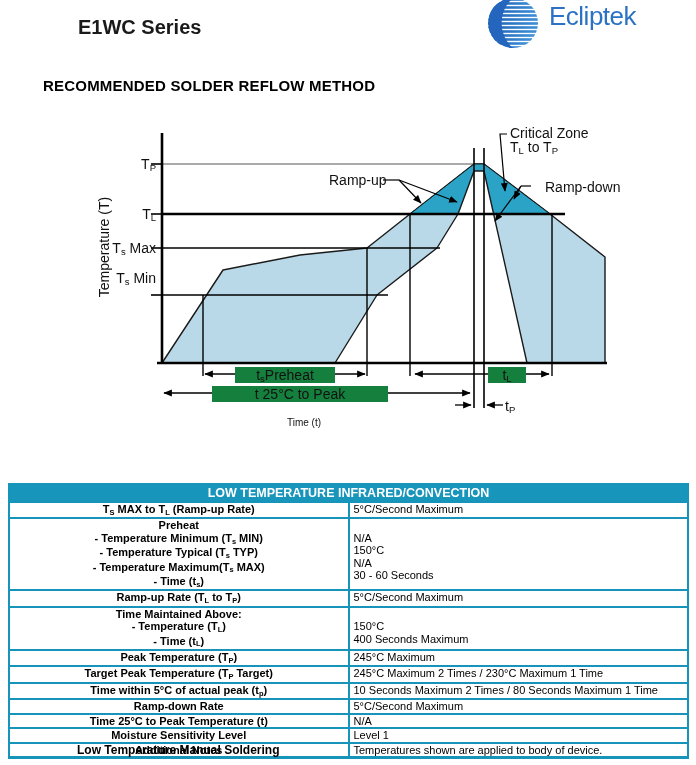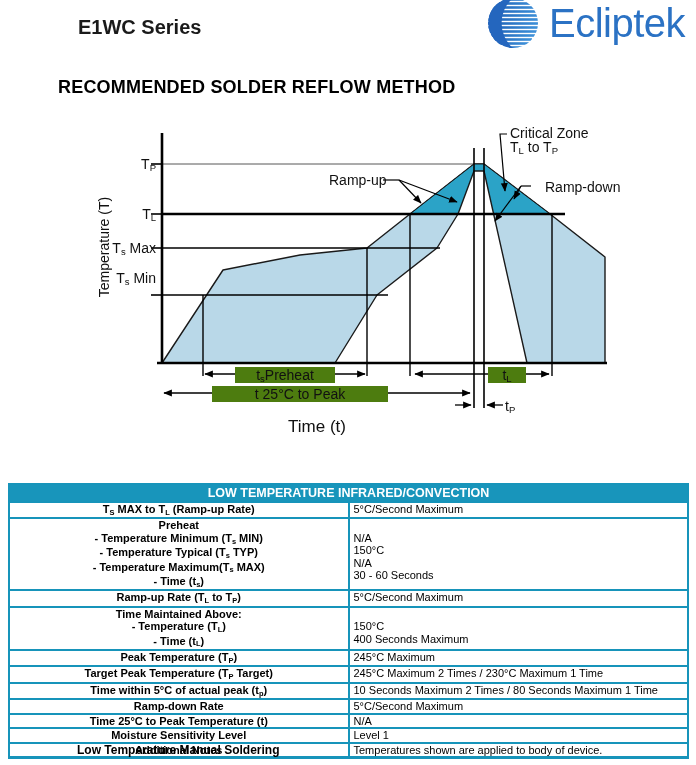--- a/index.html
+++ b/index.html
@@ -1,29 +1,29 @@
 <!DOCTYPE html>
 <html style="--accent: #1895BB; --tbl-border: #1794BA;"><head>
 <meta charset="utf-8">
 <style>
   :root{ --accent:#1895BB; --tbl-border:#1794BA; }
   html,body{margin:0;padding:0;background:#fff;}
   body{width:696px;height:765px;position:relative;overflow:hidden;
        font-family:"Liberation Sans", sans-serif;color:#000;}
   .abs{position:absolute;}
   .page-title{left:78px;top:16px;font-size:20px;font-weight:bold;color:#1a1a1a;}
-  .section-heading{left:58px;top:77px;font-size:18px;font-weight:bold;letter-spacing:.2px;}
+  .section-heading{left:43px;top:77px;font-size:15px;font-weight:bold;letter-spacing:.2px;}
   .logo{left:487px;top:0;width:205px;height:52px;}
-  .logo-text{position:absolute;left:62px;top:1px;font-size:40px;color:#2B72C4;letter-spacing:-0.5px;}
+  .logo-text{position:absolute;left:62px;top:1px;font-size:26px;color:#2B72C4;letter-spacing:-0.5px;}
   
   .diagram{left:0;top:118px;width:696px;height:340px;}
   .dlab{position:absolute;font-size:14px;color:#111;white-space:nowrap;}
   .rt{text-align:right;}
   .ctr{text-align:center;}
-  .wbg{background:#4d7c0f;padding:0 2px;}
+  .wbg{background:#15803d;padding:0 2px;}
   .ylab{left:34px;top:121px;width:140px;text-align:center;transform:rotate(-90deg);font-size:14px;}
   .sub{font-size:68%;position:relative;top:0.24em;}
   
   table.spec{border-collapse:collapse;position:absolute;left:8px;top:483px;width:681px;
              font-size:11px;table-layout:fixed;}
   table.spec th{background:var(--accent);color:#fff;font-size:12.5px;text-align:center;
                 padding:1px 4px;border:2px solid var(--tbl-border);}
   table.spec td{border:2px solid var(--tbl-border);padding:0 4px;vertical-align:top;}
   td.lbl{width:223px;font-weight:bold;text-align:center;}
   .ln{line-height:12.4px;min-height:12.4px;white-space:nowrap;}
@@ -139,21 +139,21 @@
   <div class="dlab" style="left:510px;top:8px;line-height:14px;">
     <div>Critical Zone</div>
     <div>T<span class="sub">L</span> to T<span class="sub">P</span></div>
   </div>
   <div class="dlab" style="left:534px;top:61px;margin-left:11px;">Ramp-down</div>
 
   <div class="dlab ctr wbg" style="left:235px;top:249px;width:96px;">t<span class="sub">s</span>Preheat</div>
   <div class="dlab ctr wbg" style="left:212px;top:268px;width:172px;">t 25°C to Peak</div>
   <div class="dlab ctr wbg" style="left:488px;top:249px;width:34px;">t<span class="sub">L</span></div>
   <div class="dlab" style="left:505px;top:280px;">t<span class="sub">P</span></div>
-  <div class="dlab ctr" style="left:252px;top:299px;width:130px;font-size:17px;text-align:center;">Time (t)</div>
+  <div class="dlab ctr" style="left:239px;top:299px;width:130px;font-size:10px;text-align:center;">Time (t)</div>
 </div>
 
 <table class="spec">
   <thead>
     <tr>
         <th colspan="2">LOW TEMPERATURE INFRARED/CONVECTION</th>
       </tr>
   </thead>
   <tbody>
       <tr>

